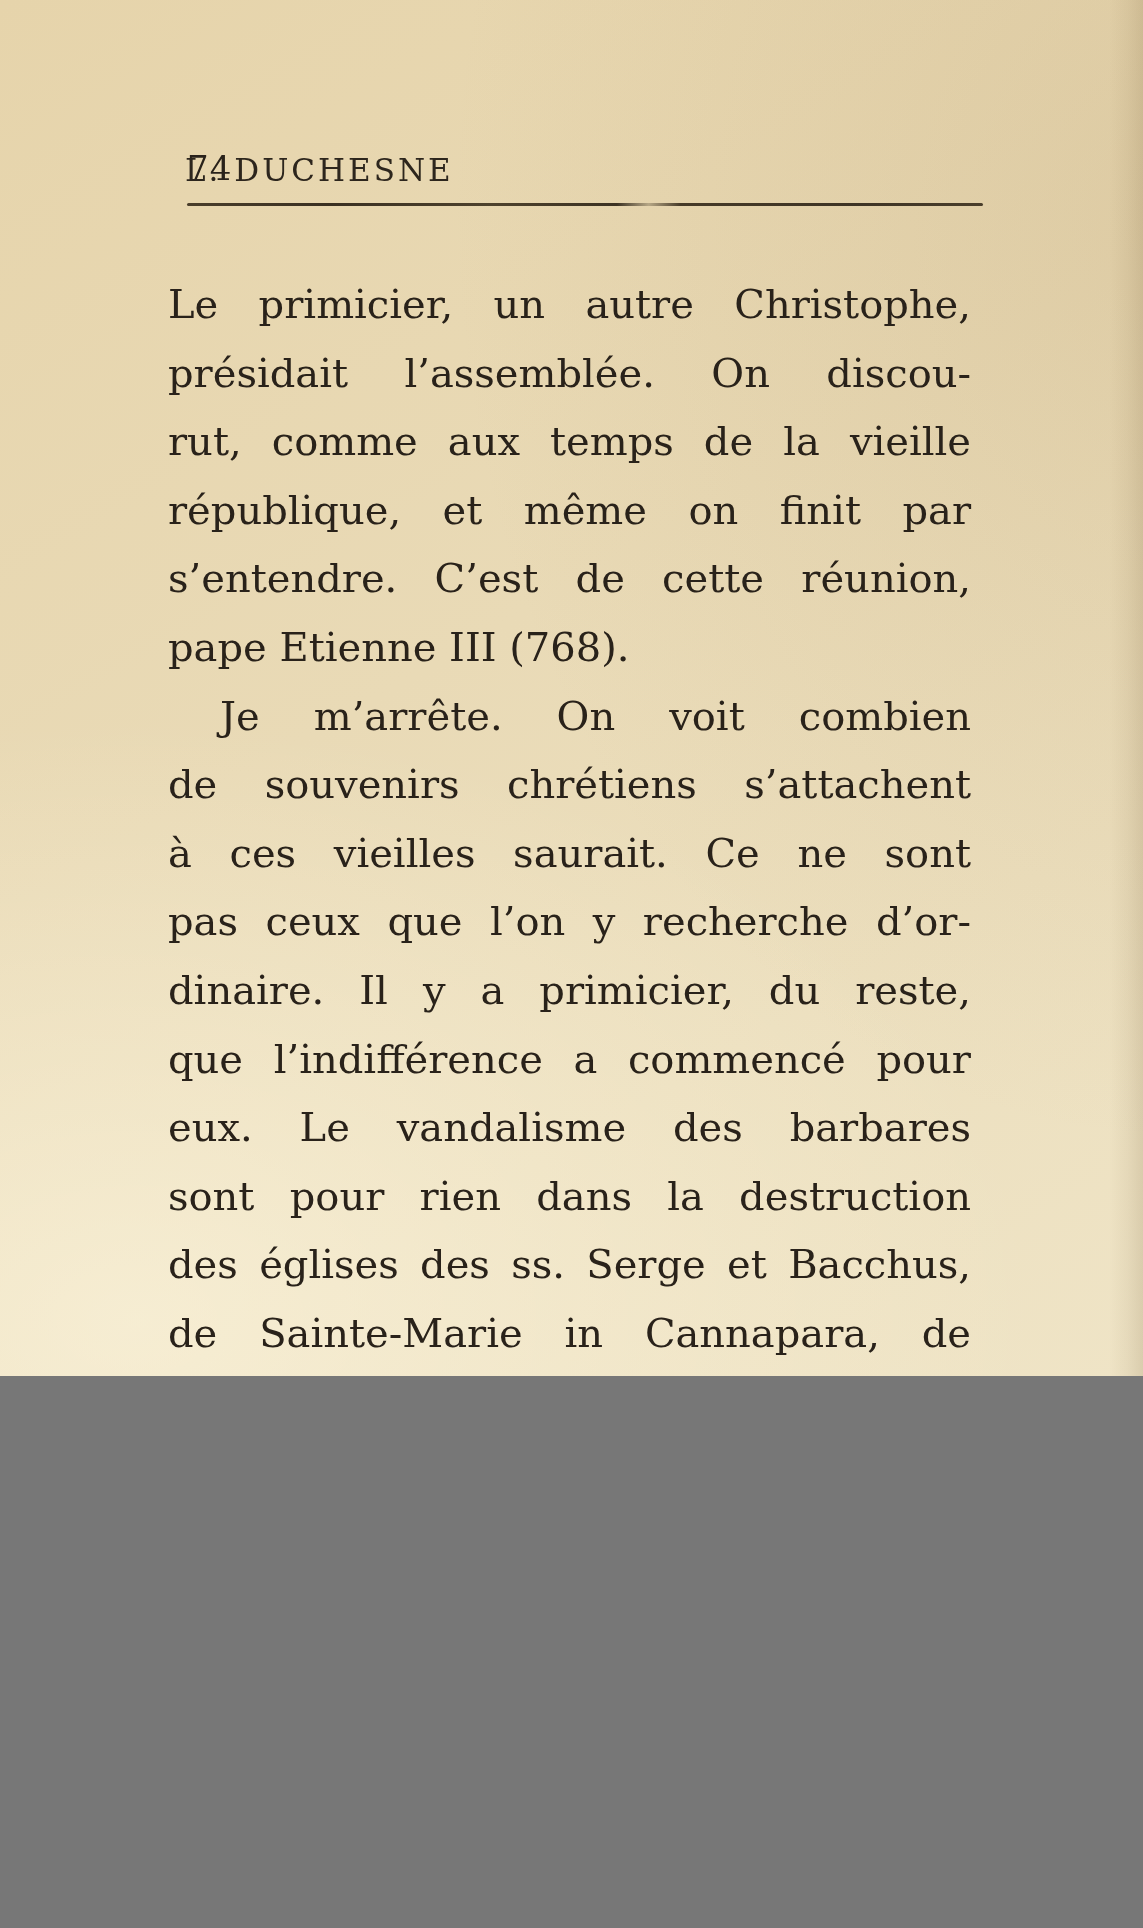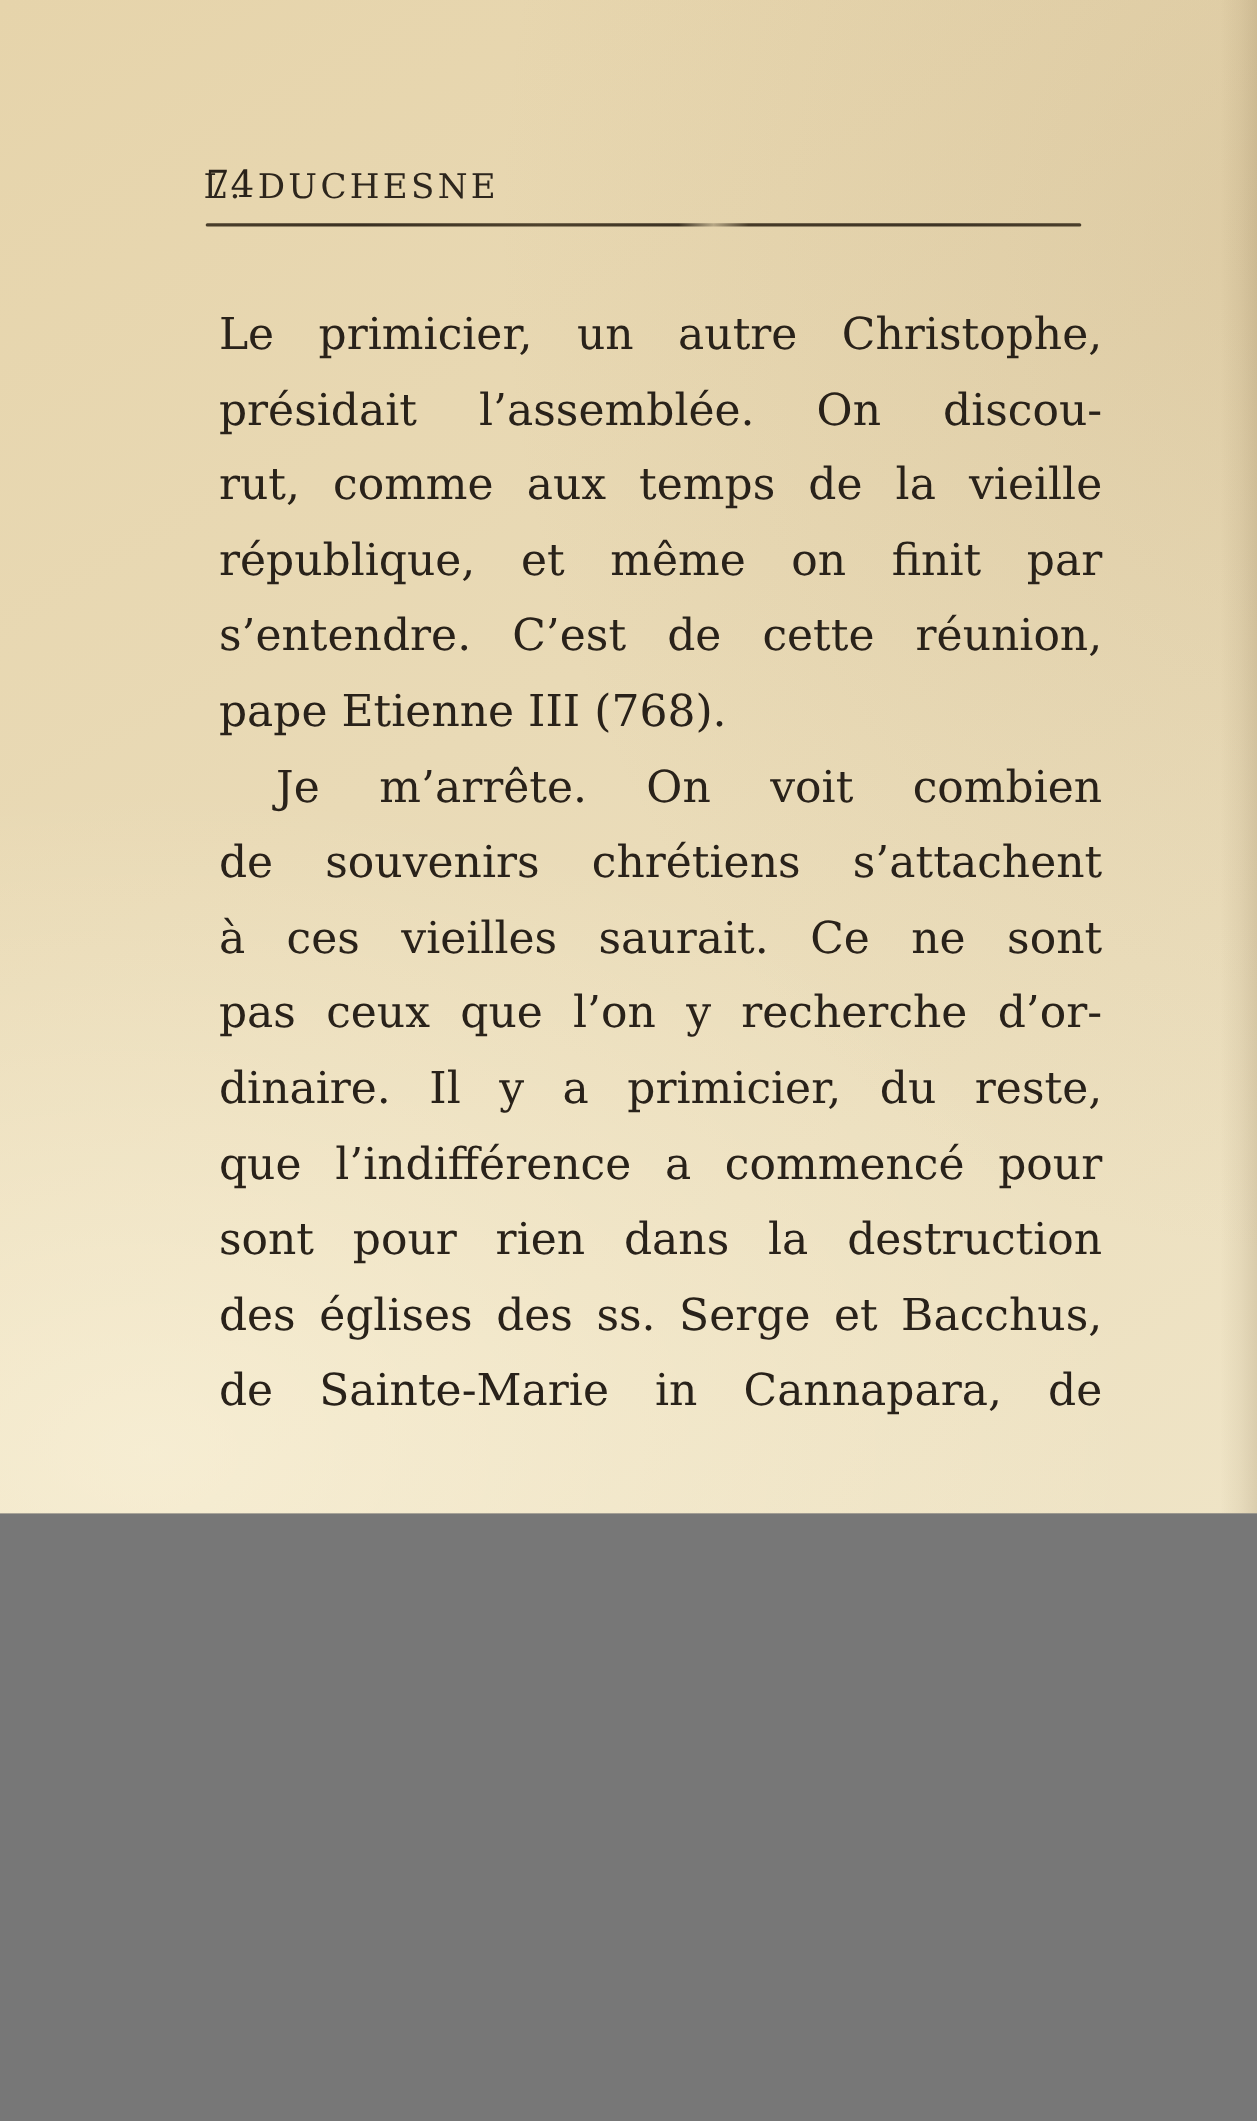--- a/index.html
+++ b/index.html
@@ -64,21 +64,21 @@
     top: 203px;
     width: 796px;
     height: 3px;
     border-radius: 2px;
     background: linear-gradient(90deg,
       #4a3e2b 0%, #3a3022 18%, #4e422d 38%, #3c3223 54%,
       rgba(74,62,43,0.30) 58%, #463a28 62%, #3e3425 84%, #4a3e2b 100%);
   }
   .textblock {
     position: absolute;
-    left: 199px;
+    left: 168px;
     top: 270px;
     width: 803px;
     font-size: 40px;
     line-height: 68.6px;
   }
   .line {
     text-align: justify;
     text-align-last: justify;
     white-space: normal;
   }
@@ -110,20 +110,21 @@
       <div class="line"><span>rut, comme aux temps de la vieille</span></div>
       <div class="line"><span>république, et même on finit par</span></div>
       <div class="line"><span>s’entendre. C’est de cette réunion,</span></div>
       <div class="line no-justify"><span>pape Etienne III (768).</span></div>
       <div class="line indent"><span>Je m’arrête. On voit combien</span></div>
       <div class="line"><span>de souvenirs chrétiens s’attachent</span></div>
       <div class="line"><span>à ces vieilles saurait. Ce ne sont</span></div>
       <div class="line"><span>pas ceux que l’on y recherche d’or-</span></div>
       <div class="line"><span>dinaire. Il y a primicier, du reste,</span></div>
       <div class="line"><span>que l’indifférence a commencé pour</span></div>
+      <div class="line"><span>eux. Le vandalisme des barbares</span></div>
       <div class="line"><span>sont pour rien dans la destruction</span></div>
       <div class="line"><span>des églises des ss. Serge et Bacchus,</span></div>
       <div class="line"><span>de Sainte-Marie </span><span class="italic">in Cannapara,</span><span> de</span></div>
     </main>
 
   <div class="edge-shade"></div>
 
 </div>
 
 </body></html>

